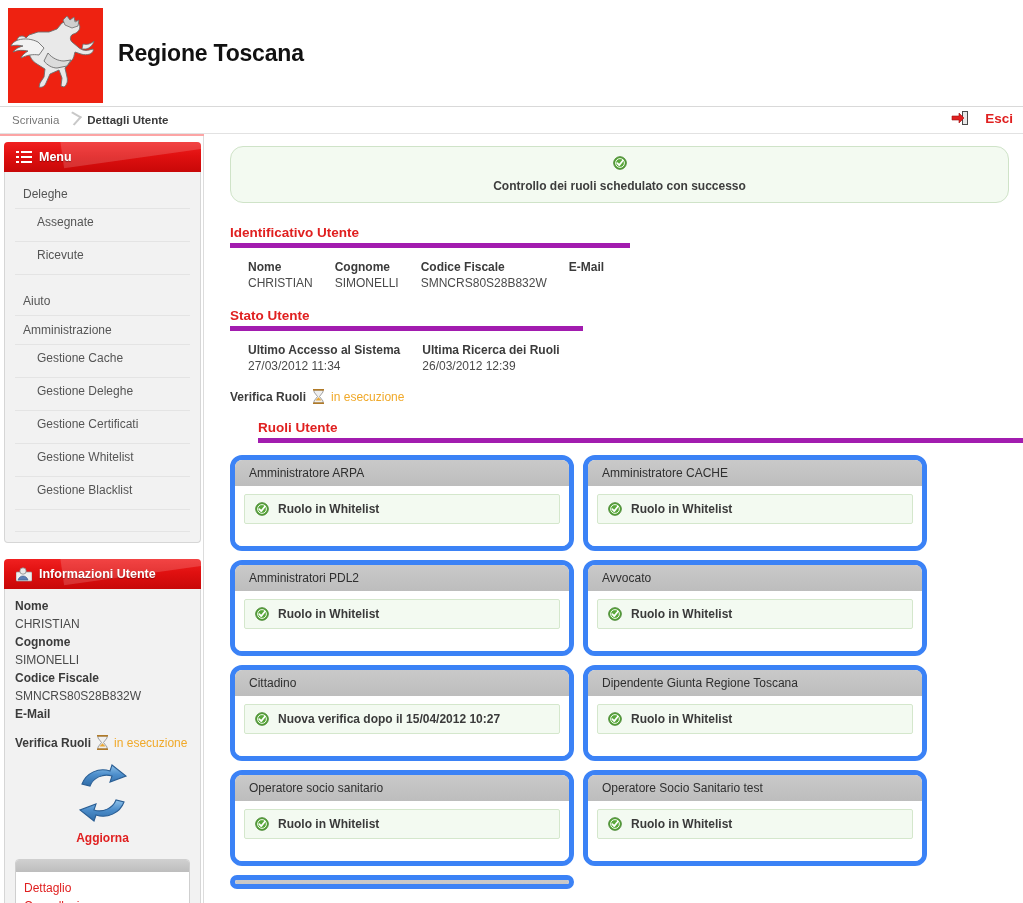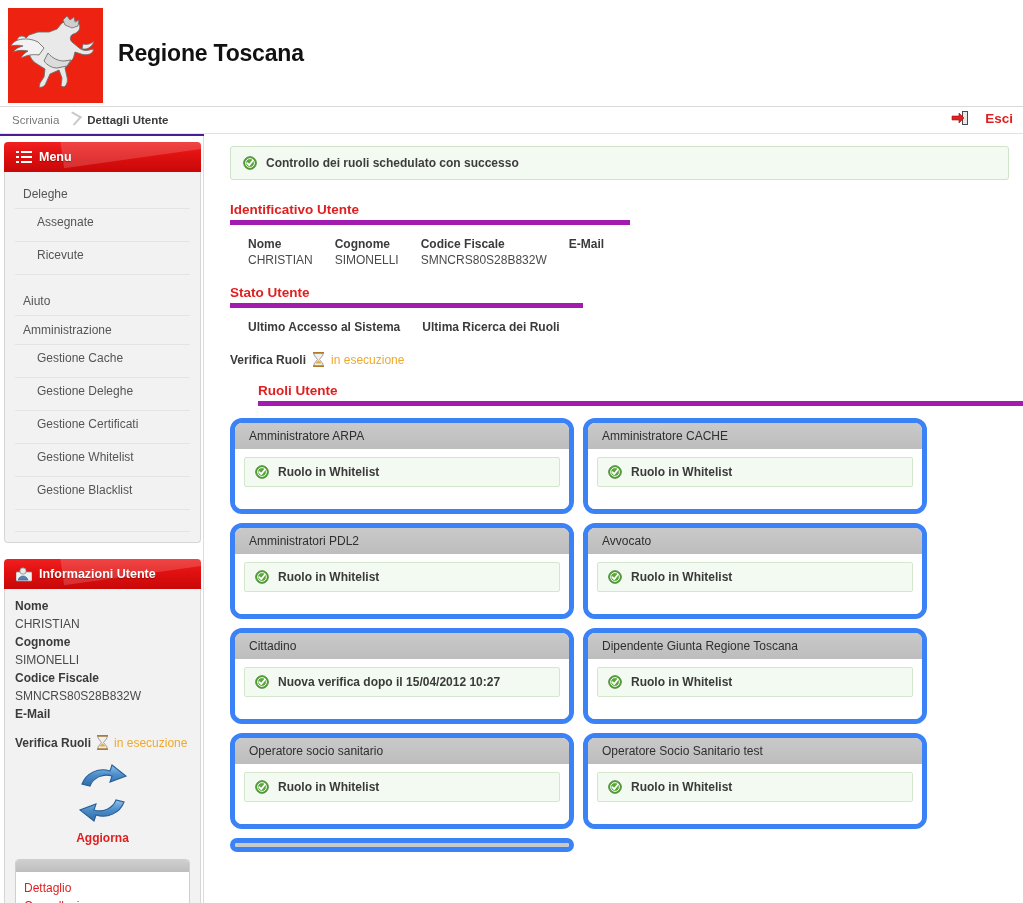--- a/index.html
+++ b/index.html
@@ -5,21 +5,21 @@
   * { box-sizing: border-box; }
   html, body {
     margin: 0; padding: 0;
     width: 1023px; height: 903px;
     background: #ffffff;
     font-family: "Liberation Sans", sans-serif;
     font-size: 12px;
     color: #333333;
     overflow: hidden;
   }
-  #page { position: relative; width: 1023px; height: 810px; background: #4c1d95; }
+  #page { position: relative; width: 1023px; height: 810px; background: #fca5a5; }
 
   
   #header {
     position: relative;
     height: 107px;
     background: #ffffff;
     border-bottom: 1px solid #d9d9d9;
   }
   #logo-box {
     position: absolute; left: 8px; top: 8px;
@@ -162,24 +162,24 @@
     width: 819px; height: 768px;
     background: #ffffff;
     padding: 8px 14px 0 26px;
     overflow: hidden;
   }
 
   #alert {
     display:flex; align-items:center; gap: 9px;
     background: #f3faf1;
     border: 1px solid #cfe3c8;
-    border-radius: 3px;
+    border-radius: 13px;
     padding: 9px 12px;
     margin-top: 4px;
-    font-size: 12px; color:#3d3d3d; font-weight: bold;
+    font-size: 12px; color:#3d3d3d; font-weight: bold; flex-direction: column;
   }
 
   .section-title {
     margin-top: 22px;
     color: #e02020; font-weight: bold; font-size: 13.5px;
     padding-bottom: 3px;
     border-bottom: 5px solid #a21caf;
     display: block;
   }
   .section-title.w-ident { width: 400px; }
@@ -400,20 +400,24 @@
       </tbody>
         </table>
 
       <span class="section-title w-stato" style="margin-top:18px;">Stato Utente</span>
       <table class="field-table">
         <tbody>
             <tr>
           <th>Ultimo Accesso al Sistema</th>
           <th>Ultima Ricerca dei Ruoli</th>
         </tr>
+        <tr>
+          <td>27/03/2012 11:34</td>
+          <td>26/03/2012 12:39</td>
+        </tr>
       </tbody>
         </table>
 
       <div id="verifica-main">
         <span class="vm-label">Verifica Ruoli</span>
         <svg class="hourglass" viewBox="0 0 13 15">
           <path d="M2 1 H11 V3 L7.5 7.5 L11 12 V14 H2 V12 L5.5 7.5 L2 3 Z" fill="#efefef" stroke="#8a8a8a" stroke-width="0.8"></path>
           <path d="M3.4 11.6 L6.5 8.3 L9.6 11.6 Z" fill="#e8a93a"></path>
           <rect x="1" y="0" width="11" height="1.6" fill="#b07a28"></rect>
           <rect x="1" y="13.4" width="11" height="1.6" fill="#b07a28"></rect>

